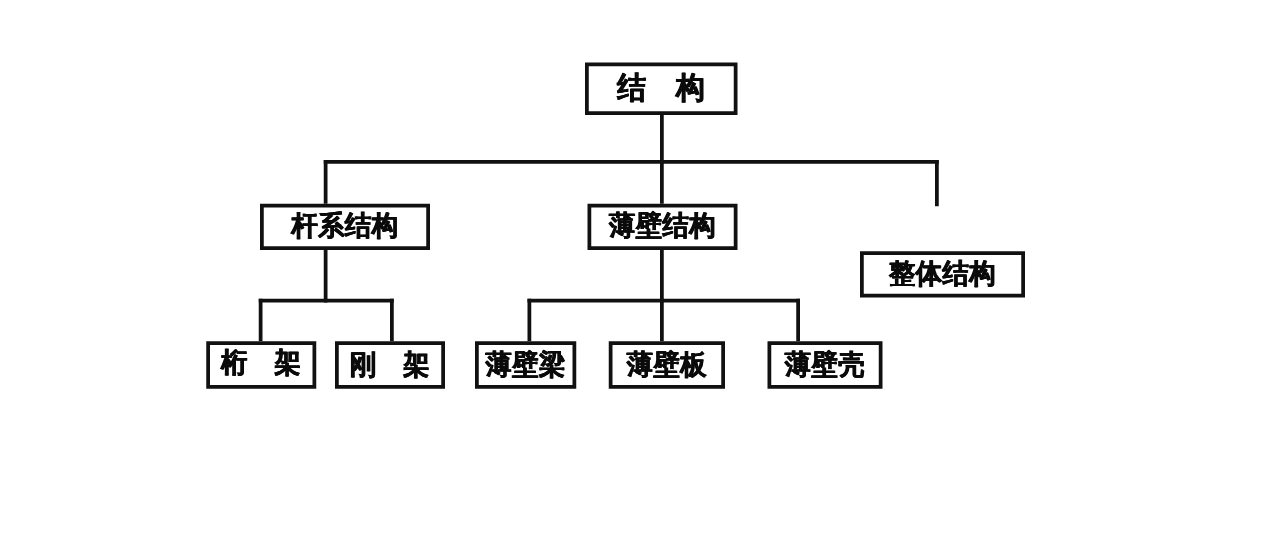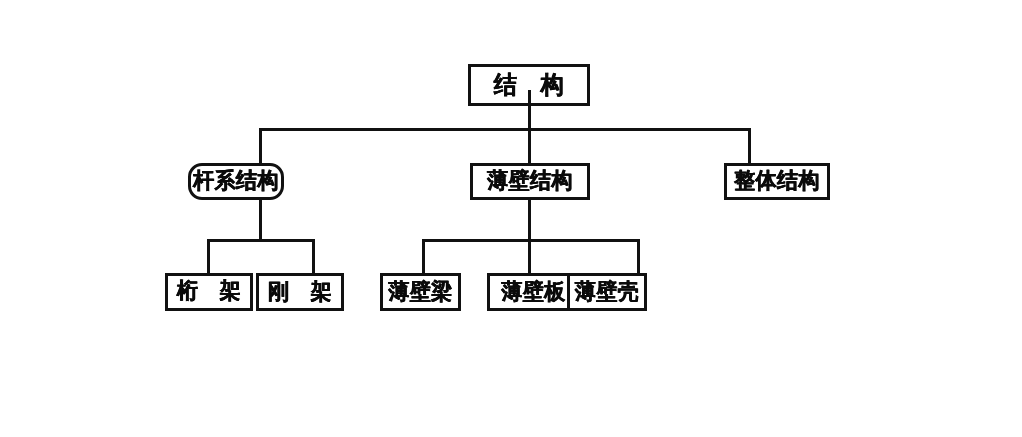--- a/index.html
+++ b/index.html
@@ -33,21 +33,21 @@
     white-space: pre;
     line-height: 1;
   }
   .node .label {
     display: block;
     transform: scaleY(1.06);
     text-shadow: 0.4px 0 0 #0a0a0a, -0.4px 0 0 #0a0a0a;
   }
   .node.root {
     left: 468px;
-    top: 64px;
+    top: 50px;
     width: 122px;
     height: 42px;
     font-size: 23px;
     border-width: 3px;
   }
   .node.lvl2 {
     top: 163px;
     height: 37px;
     font-size: 21px;
   }
@@ -87,51 +87,51 @@
   </div>
 
   <div class="wire v" style="left:528px; top:90px; height:41px;"></div>
 
   <div class="wire h" style="left:259px; top:128px; width:492px;"></div>
 
   <div class="wire v" style="left:259px; top:128px; height:37px;"></div>
   <div class="wire v" style="left:528px; top:128px; height:37px;"></div>
   <div class="wire v" style="left:748px; top:128px; height:37px;"></div>
 
-  <div class="node lvl2" style="left:188px; width:96px;border-radius:14px;">
+  <div class="node lvl2" style="left:208px; width:136px;">
     <span class="label">杆系结构</span>
   </div>
   <div class="node lvl2" style="left:470px; width:120px;">
     <span class="label">薄壁结构</span>
   </div>
-  <div class="node lvl2" style="left:724px; width:106px;">
+  <div class="node lvl2" style="left:688px; width:132px;margin-top:38px;">
     <span class="label">整体结构</span>
   </div>
 
   <div class="wire v" style="left:259px; top:200px; height:42px;"></div>
   <div class="wire h" style="left:207px; top:239px; width:108px;"></div>
   <div class="wire v" style="left:207px; top:239px; height:36px;"></div>
   <div class="wire v" style="left:312px; top:239px; height:36px;"></div>
 
   <div class="wire v" style="left:528px; top:200px; height:42px;"></div>
   <div class="wire h" style="left:422px; top:239px; width:218px;"></div>
   <div class="wire v" style="left:422px; top:239px; height:36px;"></div>
   <div class="wire v" style="left:528px; top:239px; height:36px;"></div>
   <div class="wire v" style="left:637px; top:239px; height:36px;"></div>
 
   <div class="node lvl3" style="left:165px; width:88px;font-family:Liberation Mono, monospace;">
     <span class="label">桁　架</span>
   </div>
-  <div class="node lvl3" style="left:256px; width:88px;">
+  <div class="node lvl3" style="left:268px; width:88px;">
     <span class="label">刚　架</span>
   </div>
   <div class="node lvl3" style="left:380px; width:81px;">
     <span class="label">薄壁梁</span>
   </div>
   <div class="node lvl3" style="left:487px; width:93px;">
     <span class="label">薄壁板</span>
   </div>
-  <div class="node lvl3" style="left:567px; width:80px;">
+  <div class="node lvl3" style="left:614px; width:92px;">
     <span class="label">薄壁壳</span>
   </div>
 
 
 </div>
 
 </body></html>

